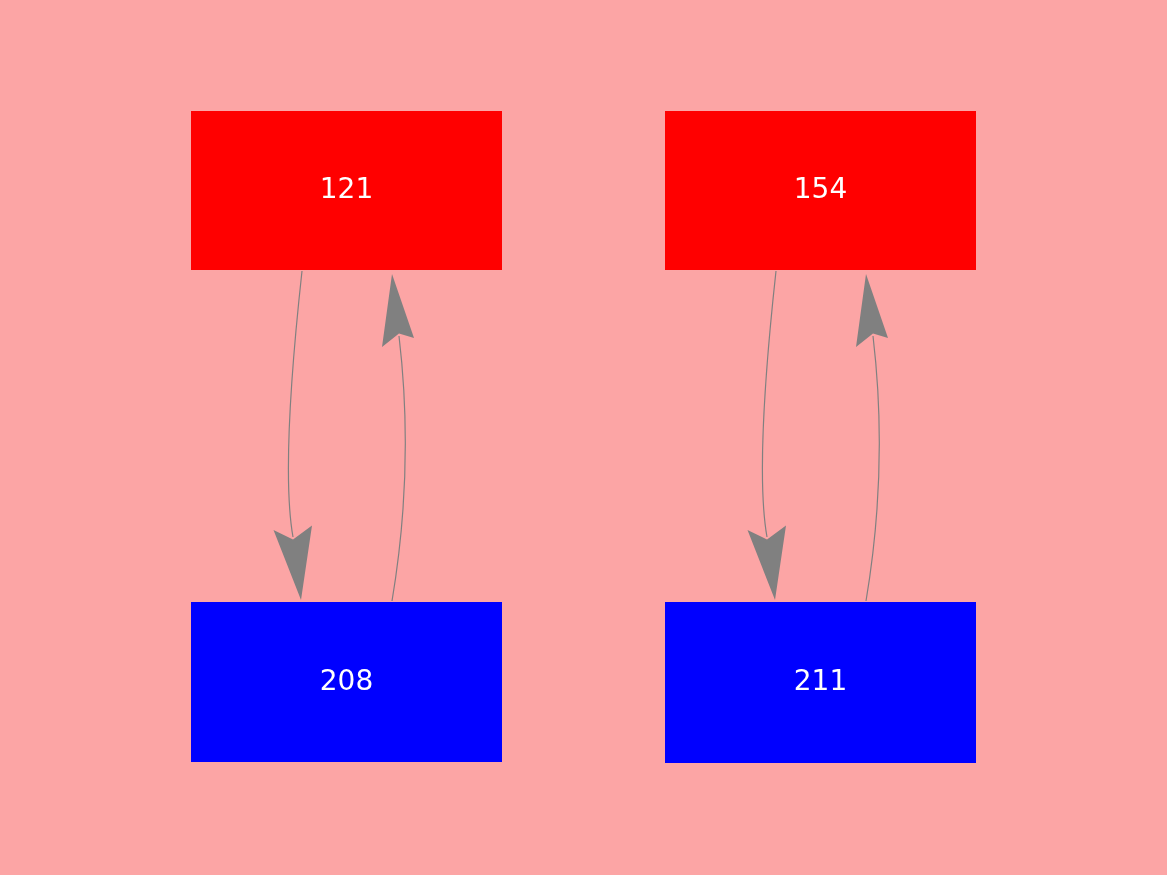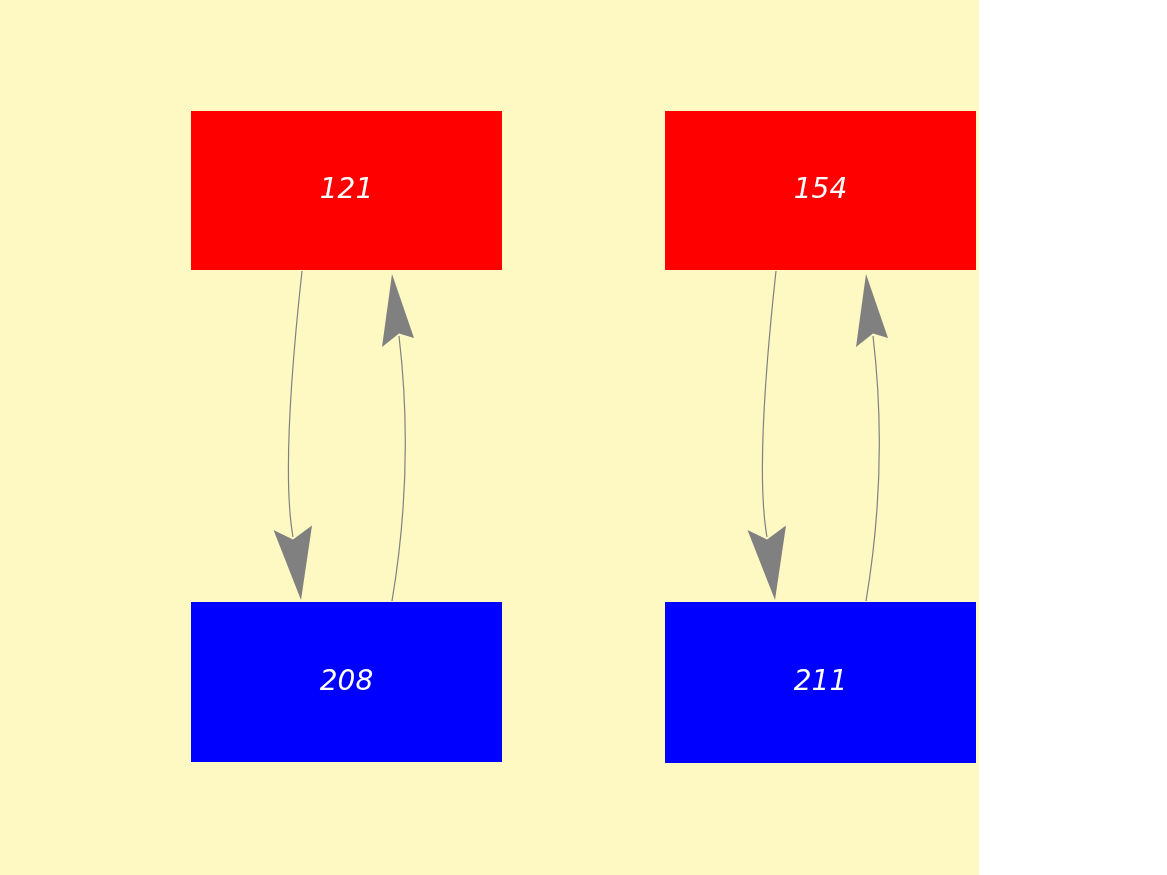--- a/index.html
+++ b/index.html
@@ -2,26 +2,25 @@
 <html><head>
 <meta charset="utf-8">
 <style>
   html, body {
     margin: 0;
     padding: 0;
     background: #ffffff;
   }
   .figure {
     position: relative;
-    width: 979px;
+    width: 1167px;
     height: 875px;
-    background: #fef9c3;
+    background: #fca5a5;
     overflow: hidden;
     font-family: "DejaVu Sans", sans-serif;
-    font-style: italic;
   }
   svg text {
     font-family: "DejaVu Sans", sans-serif;
     font-size: 28px;
   }
 </style>
 </head>
 <body>
 
 <div class="figure">

